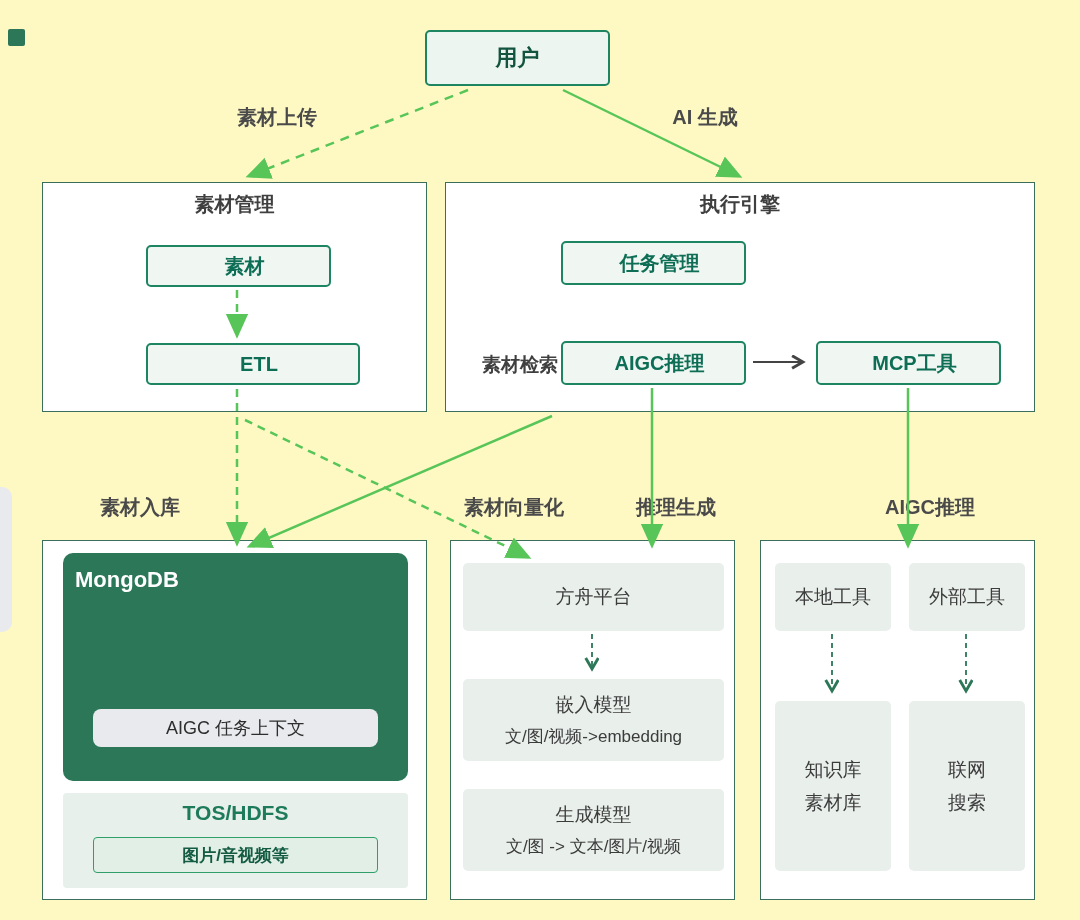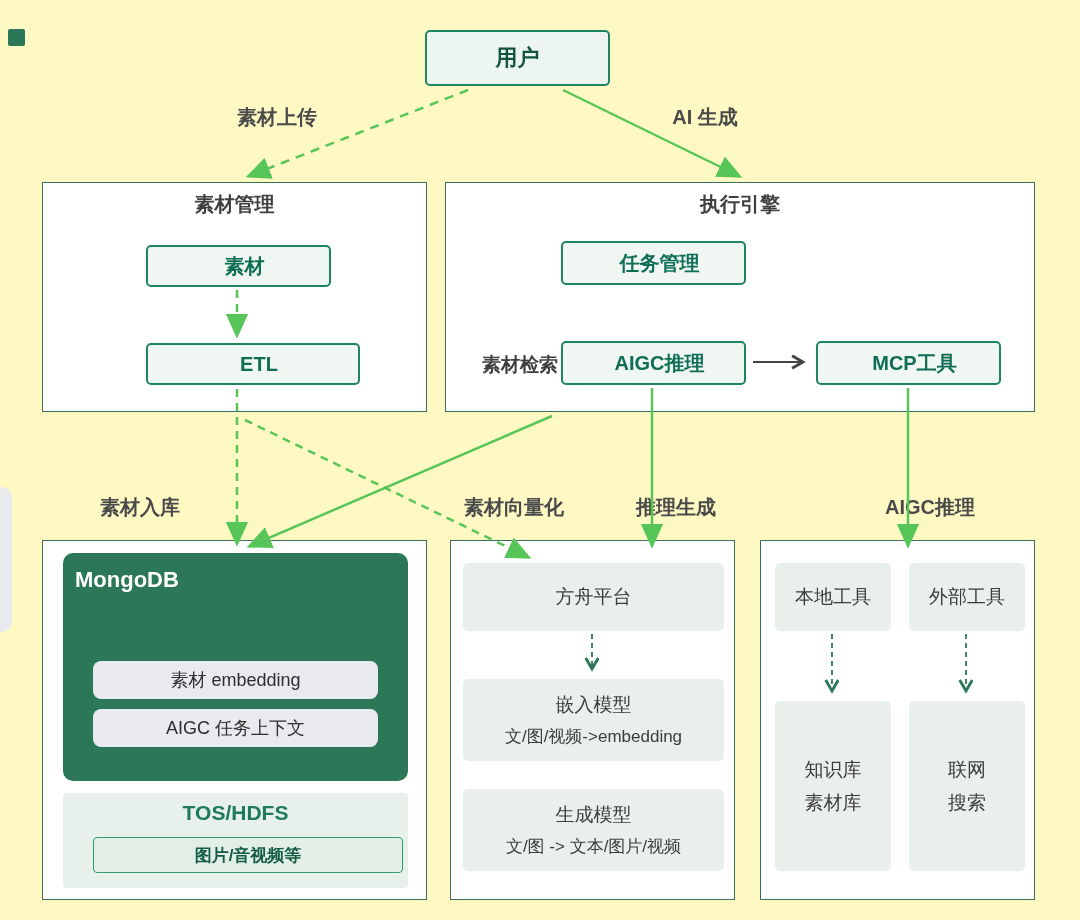--- a/index.html
+++ b/index.html
@@ -88,26 +88,25 @@
       <span>AIGC推理</span>
     </div>
     <div class="pill" style="left:370px;top:158px;width:185px;height:44px">
       <span>MCP工具</span>
     </div>
   </div>
 
   <div class="panel" style="left:42px;top:540px;width:385px;height:360px">
     <div class="mongo" style="left:20px;top:12px;width:345px;height:228px">
       <div class="mongo-title">MongoDB</div>
-      <div class="gray-item" style="left:30px;top:108px;width:285px;height:38px">素材 embedding</div>
       <div class="gray-item" style="left:30px;top:156px;width:285px;height:38px">AIGC 任务上下文</div>
     </div>
     <div class="tos" style="left:20px;top:252px;width:345px;height:95px">
       <div class="tos-title">TOS/HDFS</div>
-      <div class="tos-item" style="left:30px;top:44px;width:310px;height:36px">图片/音视频等</div>
+      <div class="tos-item" style="left:30px;top:44px;width:285px;height:36px">图片/音视频等</div>
     </div>
   </div>
 
   <div class="panel" style="left:450px;top:540px;width:285px;height:360px">
     <div class="flat" style="left:12px;top:22px;width:261px;height:68px">
       <span>方舟平台</span>
     </div>
     <div class="flat" style="left:12px;top:138px;width:261px;height:82px">
       <span>嵌入模型</span>
       <span class="sub">文/图/视频-&gt;embedding</span>

